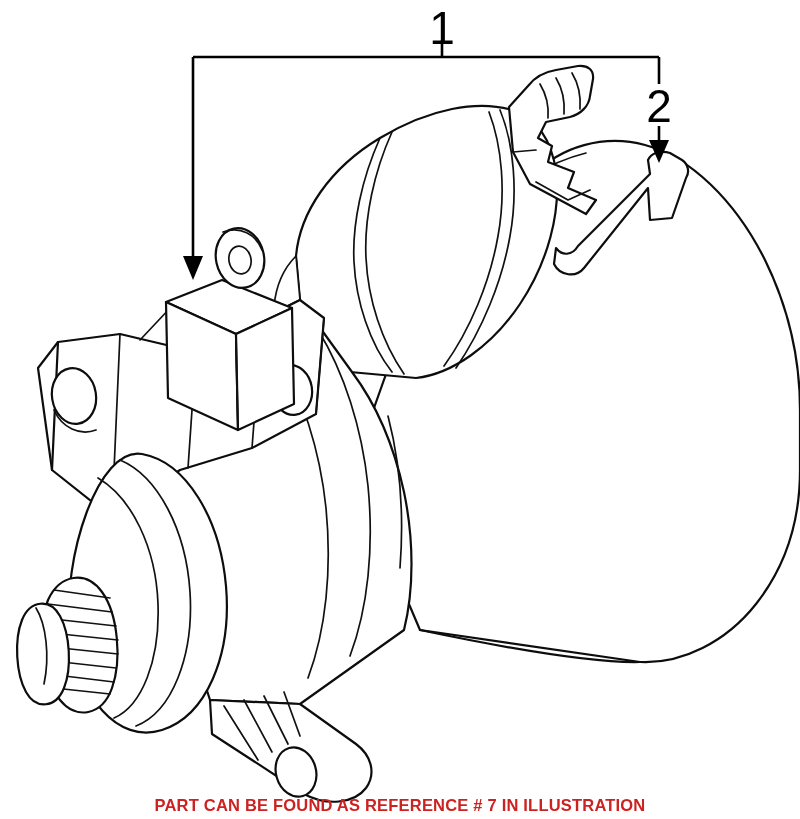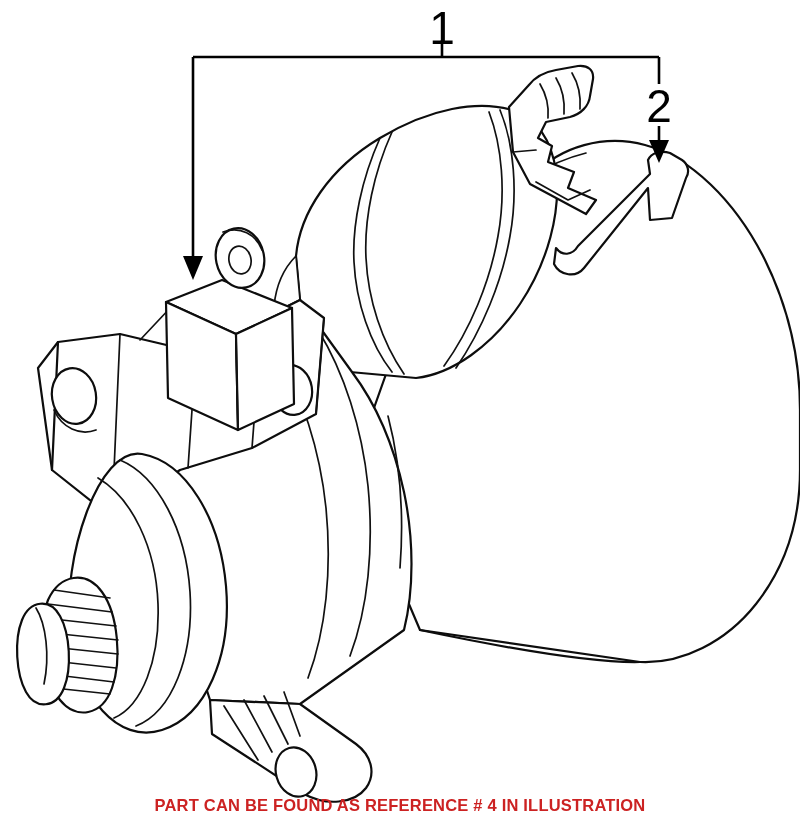--- a/index.html
+++ b/index.html
@@ -328,15 +328,15 @@
 
       <path class="leader" d="M 659 126 L 659 146"></path>
       <polygon class="arrowhead" points="659,163 649,140 669,140"></polygon>
     </g>
 
     <text class="callout-num" id="callout-1-num" x="442" y="44">1</text>
     <text class="callout-num" id="callout-2-num" x="659" y="122">2</text>
 
   </svg>
 
-  <div id="footer-note" style="color: rgb(204, 34, 34);">PART CAN BE FOUND AS REFERENCE # 4 IN ILLUSTRATION</div>
+  <div id="footer-note" style="color: rgb(204, 34, 34);">PART CAN BE FOUND AS REFERENCE # 7 IN ILLUSTRATION</div>
 
 </div>
 
 </body></html>

